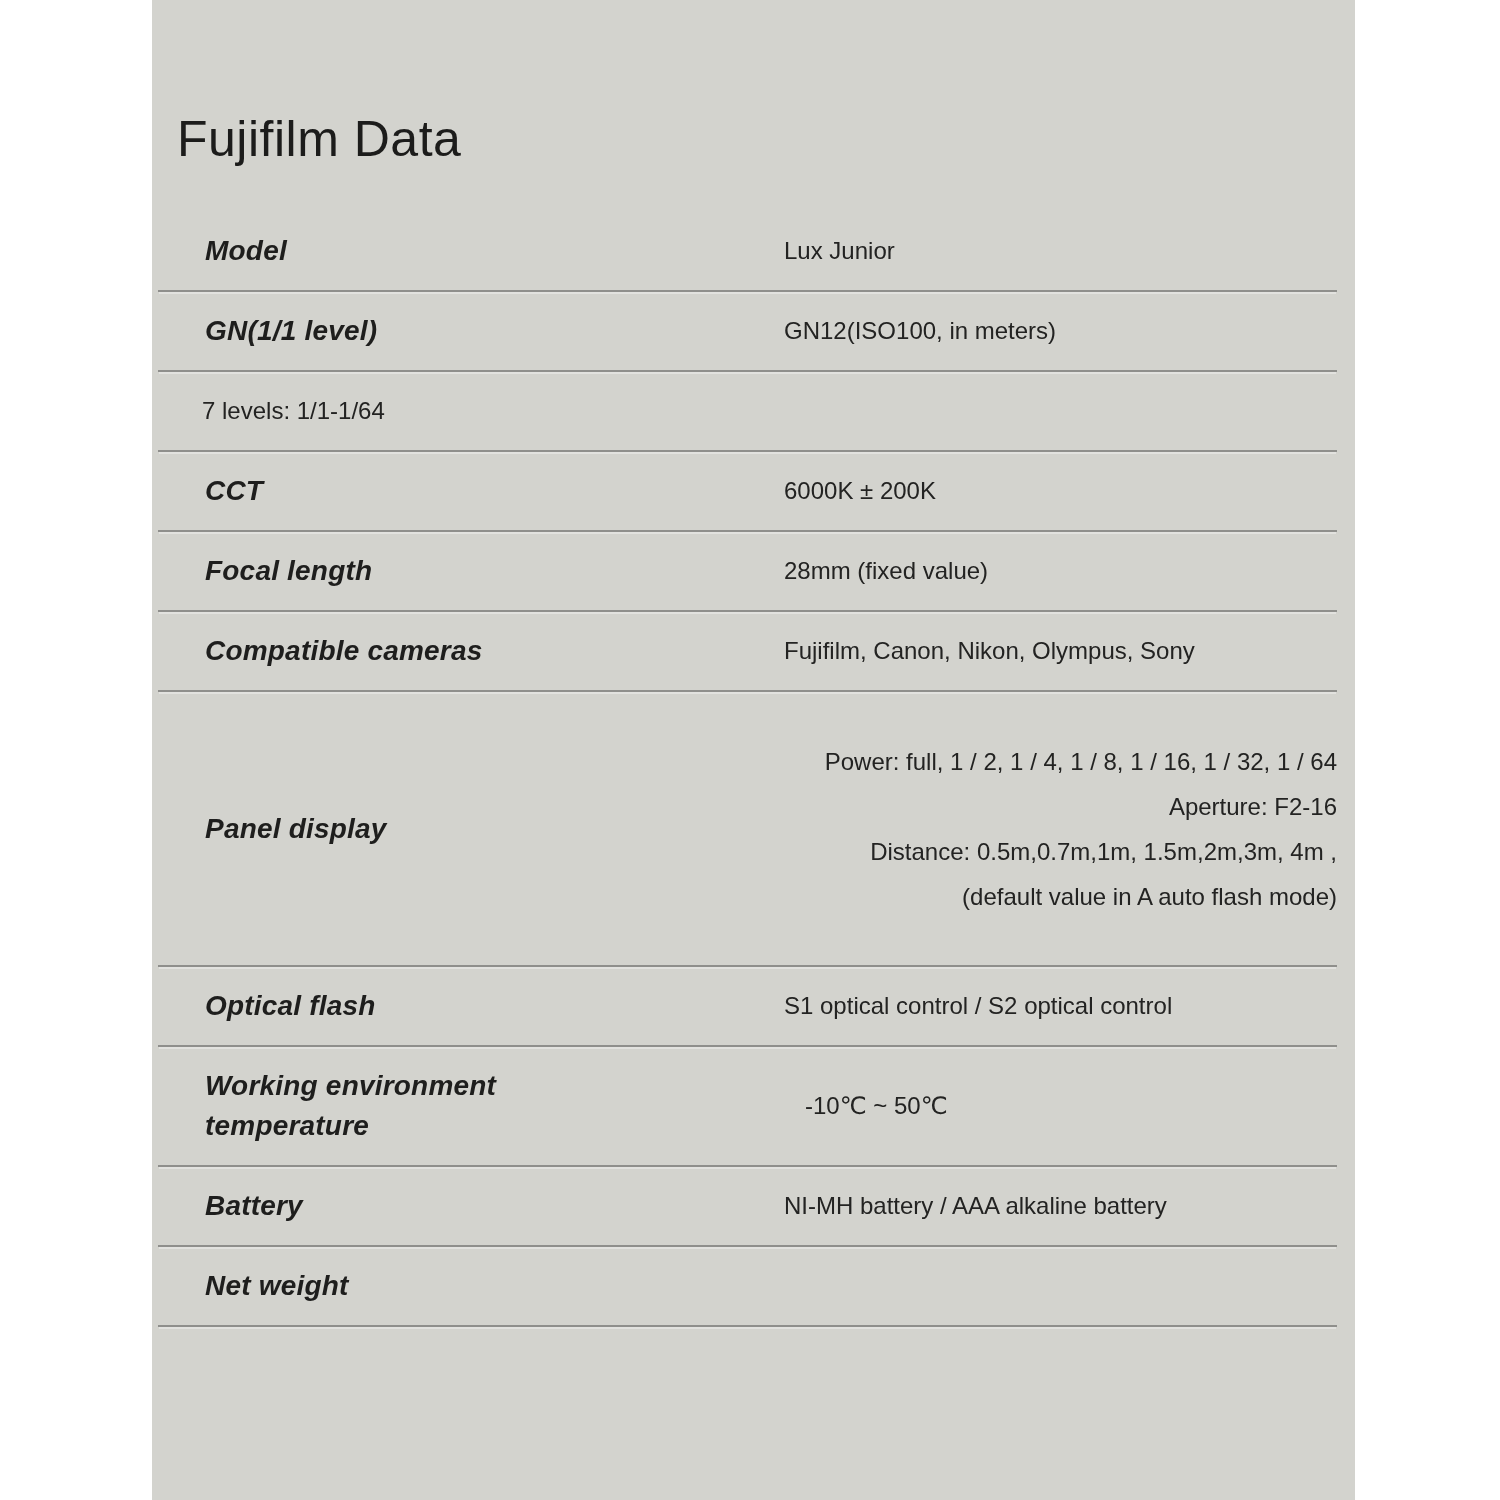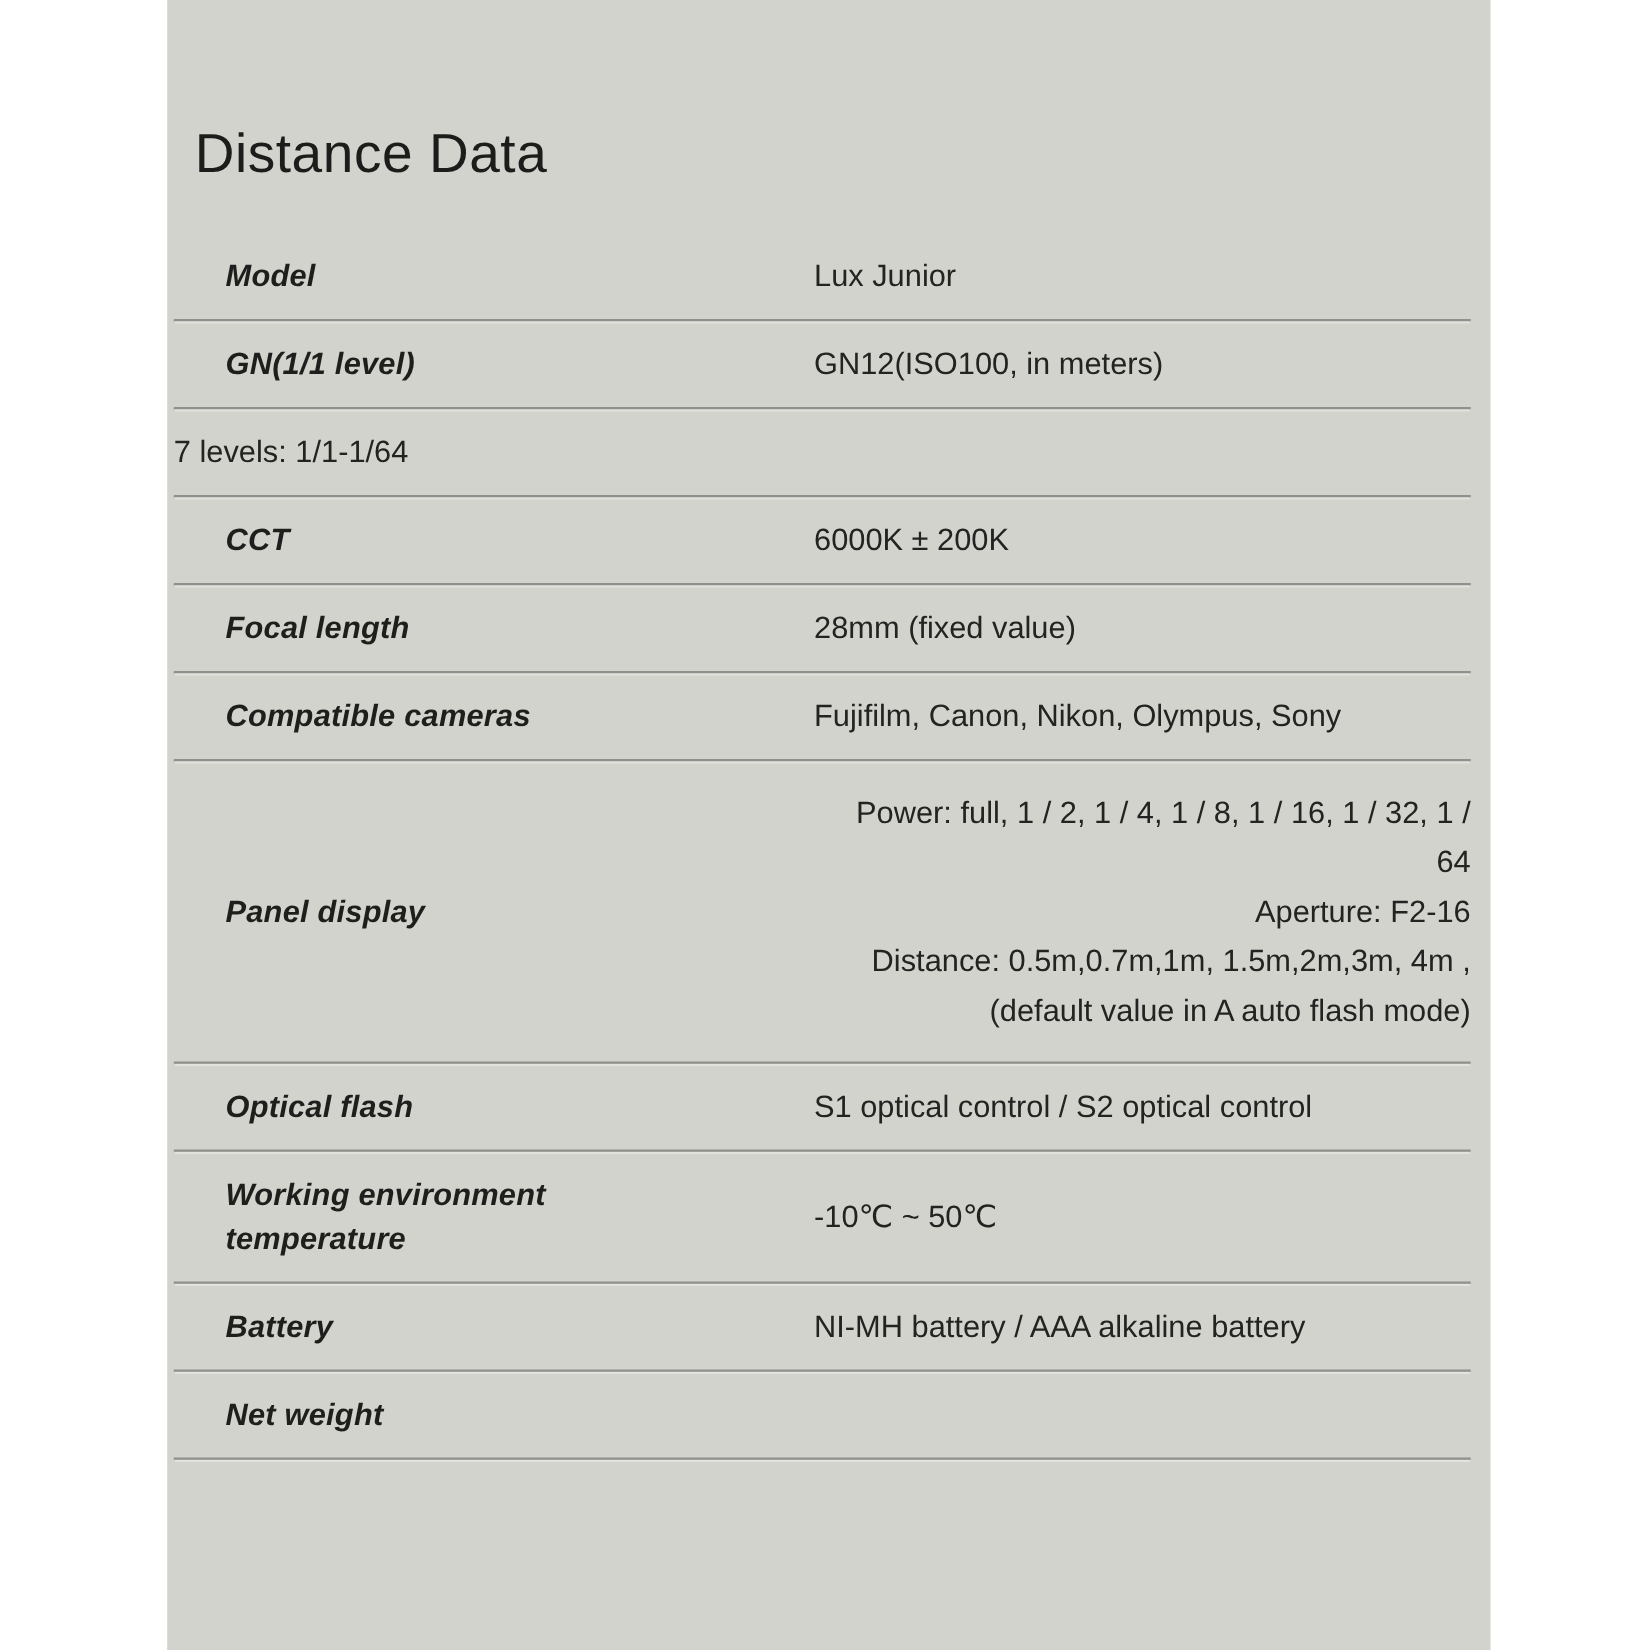--- a/index.html
+++ b/index.html
@@ -35,50 +35,51 @@
   }
   .spec-row {
     display: grid;
     grid-template-columns: 582px 1fr;
     align-items: center;
     min-height: 78px;
     border-bottom: 2px solid rgba(120,120,117,0.75);
     box-shadow: 0 3px 0 -1px rgba(255,255,255,0.35);
   }
   .spec-row.tall   { min-height: 273px; }
-  .spec-row.medium { min-height: 118px; }
+  .spec-row.medium { min-height: 118px; gap: 21px; }
   .spec-label {
     padding-left: 47px;
     max-width: 345px;
     font-size: 28px;
     line-height: 40px;
     font-weight: 700;
     letter-spacing: 0.2px;
     color: #1e1e1d;
     font-style: italic;
   }
   .spec-value {
-    font-size: 28px;
+    font-size: 24px;
     line-height: 40px;
     font-weight: 400;
     color: #232322;
     white-space: pre-wrap;
+    margin-left: 44px;
   }
   .spec-value .value-line {
     line-height: 45px;
     white-space: pre-wrap;
     text-align: right;
   }
 </style>
 </head>
 <body>
 
 <div class="page">
   <div class="card">
-    <h1 class="page-title">Distance Data</h1>
+    <h1 class="page-title">Fujifilm Data</h1>
     <div class="spec-table">
         <div class="spec-row">
           <div class="spec-label">Model</div>
           <div class="spec-value">Lux Junior</div>
         </div>
         <div class="spec-row">
           <div class="spec-label">GN(1/1 level)</div>
           <div class="spec-value">GN12(ISO100, in meters)</div>
         </div>
         <div class="spec-row">

